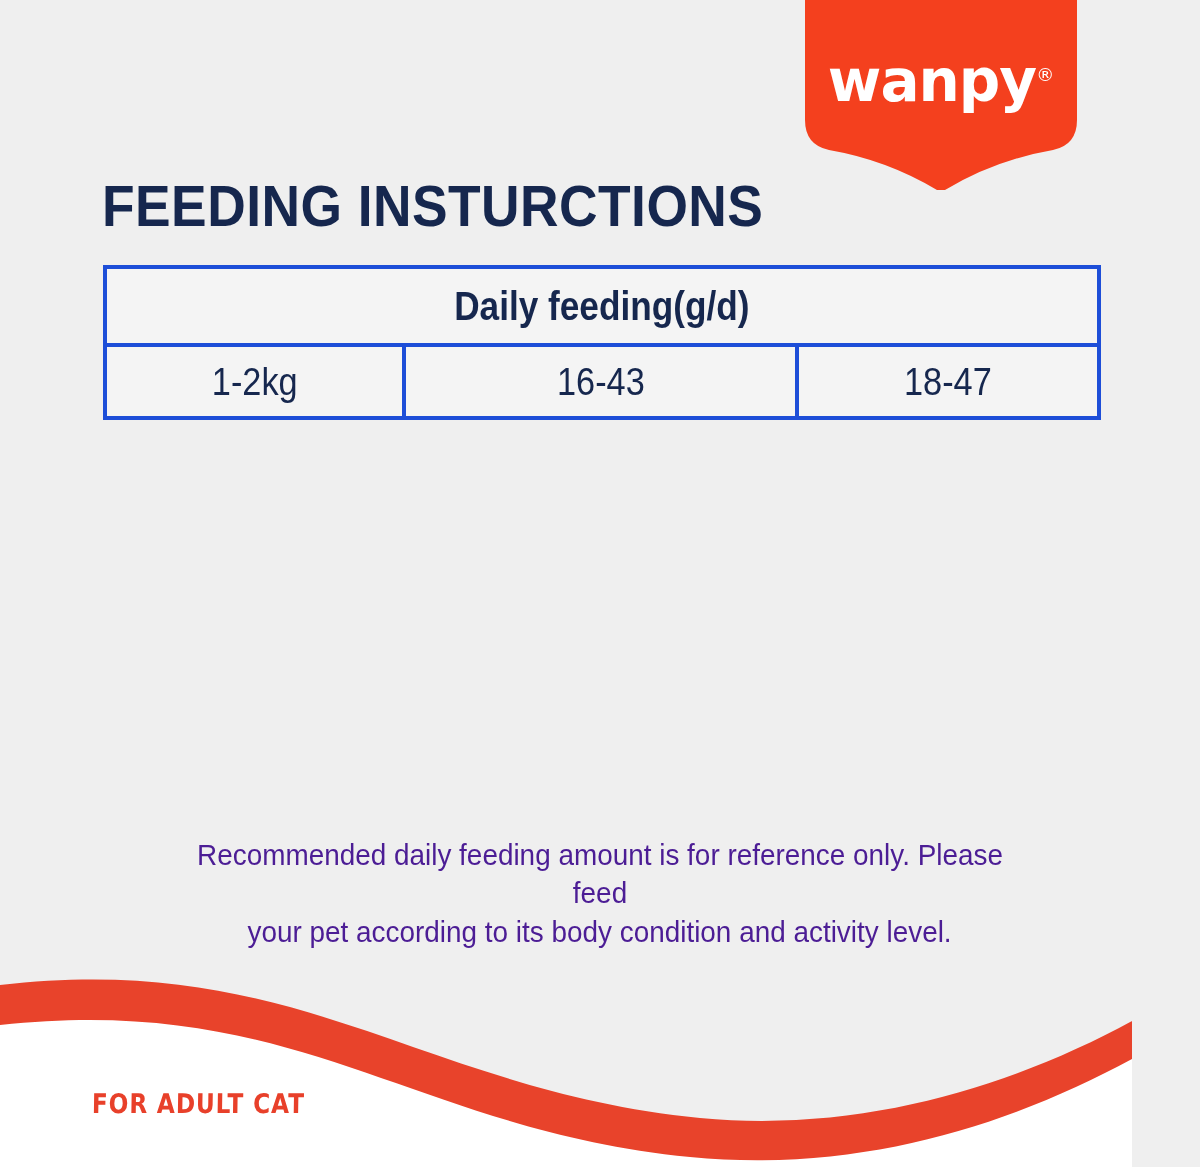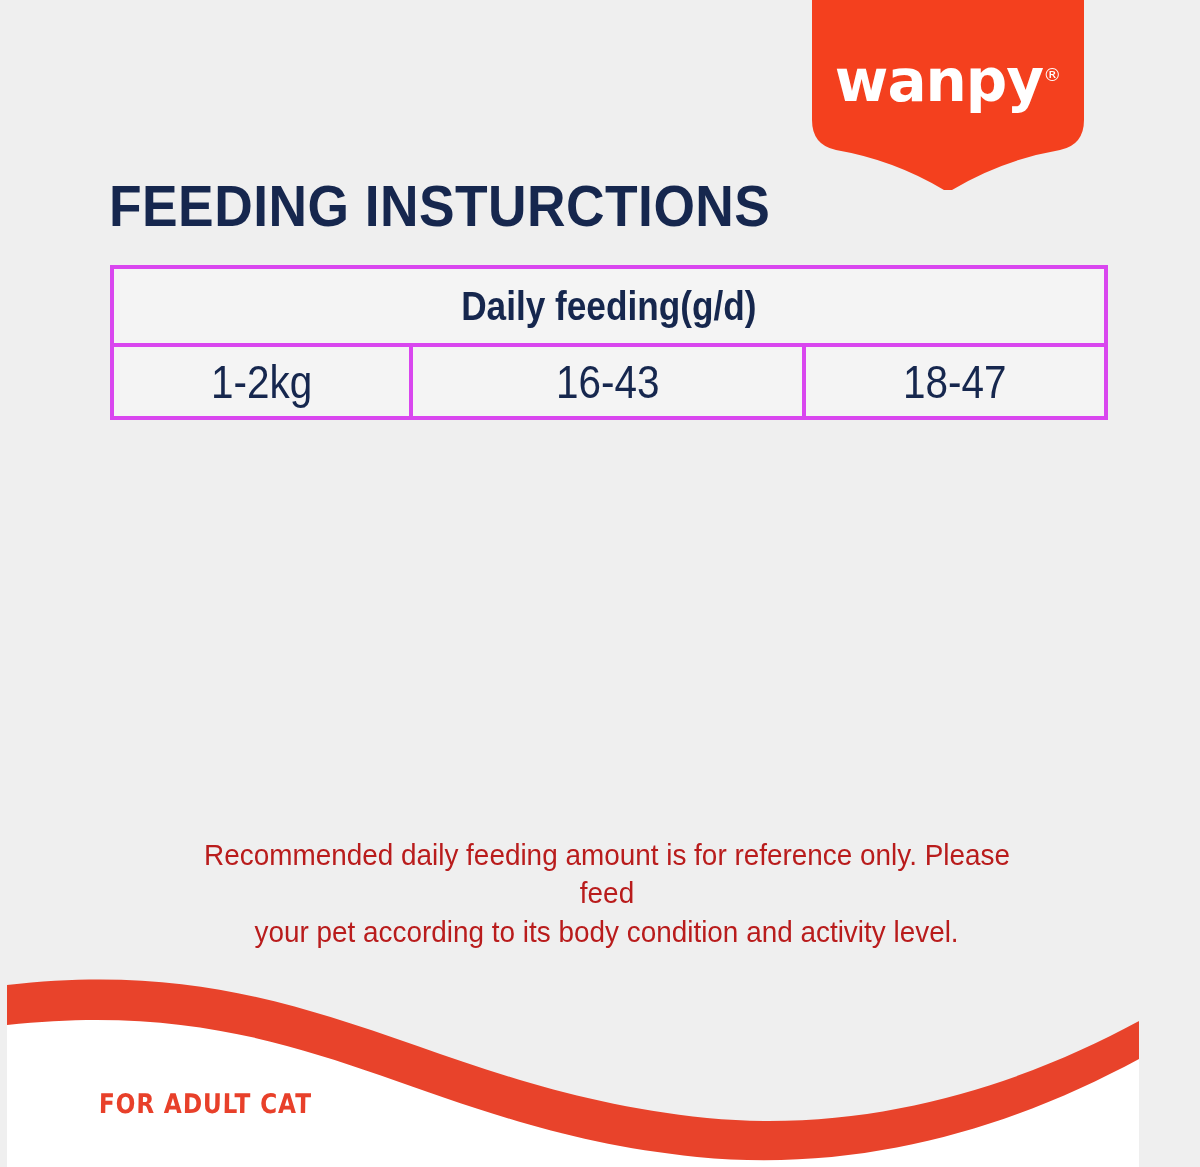--- a/index.html
+++ b/index.html
@@ -10,21 +10,20 @@
     background:#efefef;
     font-family:"Liberation Sans", sans-serif;
     overflow:hidden;
   }
 
   #page {
     position:relative;
     width:1132px; height:1167px;
     background:#efefef;
     overflow:hidden;
-    margin-left:7px;
   }
 
   
   #logo-shield {
     position:absolute;
     top:0; left:805px;
     width:272px; height:190px;
   }
   #logo-shield svg { display:block; width:100%; height:100%; }
 
@@ -63,52 +62,52 @@
 
   
   #feeding-table {
     position:absolute;
     top:265px; left:103px;
     width:994px;
     border-collapse:collapse;
     table-layout:fixed;
   }
   #feeding-table td {
-    border:4px solid #d946ef;
+    border:4px solid #1d4ed8;
     background:#f4f4f4;
     text-align:center;
     color:#16274e;
     font-family:"Liberation Sans Narrow","Liberation Sans",sans-serif;
     transform-origin:center;
   }
   td.cell-title {
     font-size:40px;
     font-weight:bold;
     height:78px;
     letter-spacing:0px;
   }
   td.cell-head {
     font-size:37px;
     font-weight:bold;
     height:80px;
   }
   td.cell-body {
-    font-size:46px;
+    font-size:39px;
     font-weight:normal;
     height:73px;
   }
   .narrow { display:inline-block; transform:scaleX(0.88); }
 
   
   #feeding-note {
     position:absolute;
     top:836px; left:140px;
     width:920px;
     text-align:center;
-    color:#b91c1c;
+    color:#4c1d95;
     font-family:"Liberation Sans Narrow","Liberation Sans",sans-serif;
     font-size:30px;
     line-height:1.28;
     font-weight:normal;
   }
   #feeding-note > span { display:inline-block; transform:scaleX(0.93); }
 
   
   #bottom-wave {
     position:absolute;

